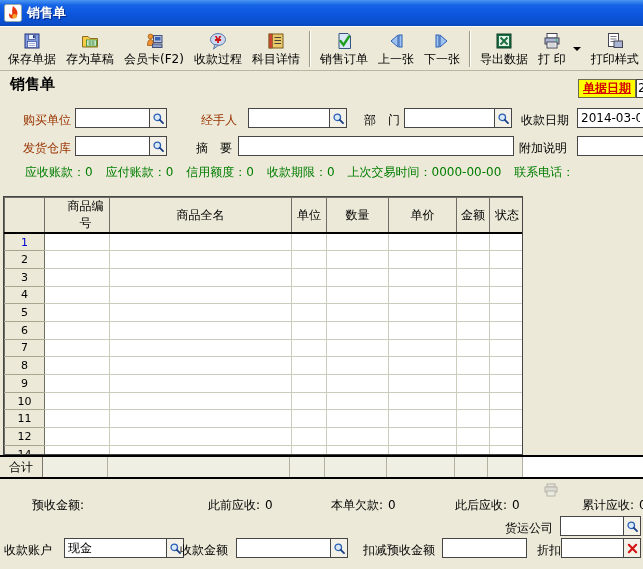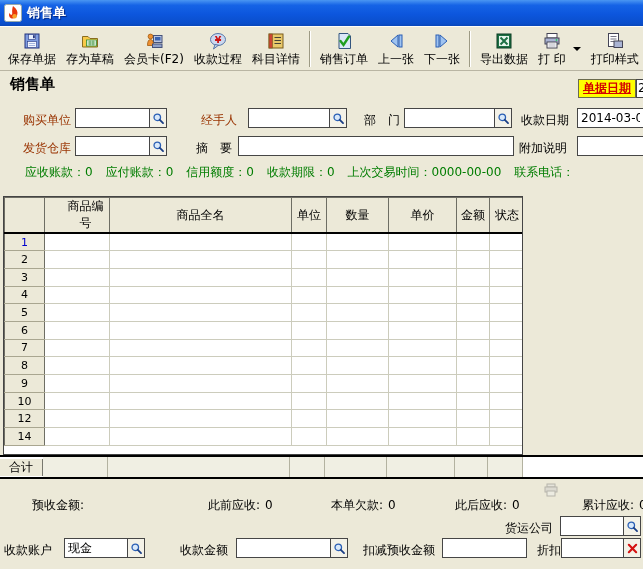--- a/index.html
+++ b/index.html
@@ -50,21 +50,21 @@
   table.grid { border-collapse:collapse; table-layout:fixed; width:518px; }
   .grid th { height:20px; background:#ece9d8; border:1px solid #6e6e64; border-bottom:2px solid #000;
     font-weight:normal; font-size:12px; padding:0; }
   .grid td { height:17.7px; border:1px solid #ccccbc; padding:0 2px; font-size:11px; }
   .grid td.rownum { background:#ece9d8; text-align:center; border-right:1px solid #6e6e64;
     border-bottom:1px solid #a9a690; border-left:1px solid #6e6e64; font-size:11px; }
   .grid td.rownum.active { color:var(--selected-row-number,#0000cc); }
 
   
   .total-band { position:absolute; left:0; top:455px; width:643px; height:24px;
-    border-top:2px solid #000; border-bottom:2px solid #000; background:#fff; display:flex;align-items:center; }
+    border-top:2px solid #000; border-bottom:2px solid #000; background:#fff; display:flex; }
   .total-cell { border-right:1px solid #b3b2a0; background:#f0efe3; height:100%; }
   .total-label-cell { width:43px; background:#ece9d8; border-right:1px solid #78786e;
     display:flex; align-items:center; justify-content:center; font-size:12px; }
   .total-fill { flex:1; background:#fff; }
 
   .ghost-printer { position:absolute; left:543px; top:483px; width:16px; height:15px; opacity:.45; }
 
   
   .sum-item { position:absolute; top:497px; font-size:12px; white-space:nowrap;margin-left:28px; }
 
@@ -374,20 +374,30 @@
           <td></td>
           <td></td>
           <td></td>
           <td></td>
           <td></td>
           <td></td>
           <td></td>
         </tr>
         <tr>
           <td class="rownum">10</td>
+          <td></td>
+          <td></td>
+          <td></td>
+          <td></td>
+          <td></td>
+          <td></td>
+          <td></td>
+        </tr>
+        <tr>
+          <td class="rownum">11</td>
           <td></td>
           <td></td>
           <td></td>
           <td></td>
           <td></td>
           <td></td>
           <td></td>
         </tr>
         <tr>
           <td class="rownum">12</td>
@@ -438,21 +448,21 @@
   <input value="" style="">
   <button class="btn-sq">
       <svg viewBox="0 0 16 16">
         <circle cx="6.5" cy="6.5" r="4" fill="#d9e9fa" stroke="#2b5fb4" stroke-width="1.6"></circle>
         <line x1="9.6" y1="9.6" x2="13.6" y2="13.6" stroke="#1a3e85" stroke-width="2.2" stroke-linecap="round"></line>
       </svg>
     </button>
 </div>
 
 <div class="footer-lbl" style="left:4px;top:542px;">收款账户</div>
-<div class="field" style="left:64px;top:538px;width:81px;">
+<div class="field" style="left:64px;top:538px;width:120px;">
   <input value="现金" style="">
   <button class="btn-sq">
       <svg viewBox="0 0 16 16">
         <circle cx="6.5" cy="6.5" r="4" fill="#d9e9fa" stroke="#2b5fb4" stroke-width="1.6"></circle>
         <line x1="9.6" y1="9.6" x2="13.6" y2="13.6" stroke="#1a3e85" stroke-width="2.2" stroke-linecap="round"></line>
       </svg>
     </button>
 </div>
 <div class="footer-lbl" style="left:180px;top:542px;">收款金额</div>
 <div class="field" style="left:236px;top:538px;width:112px;">

